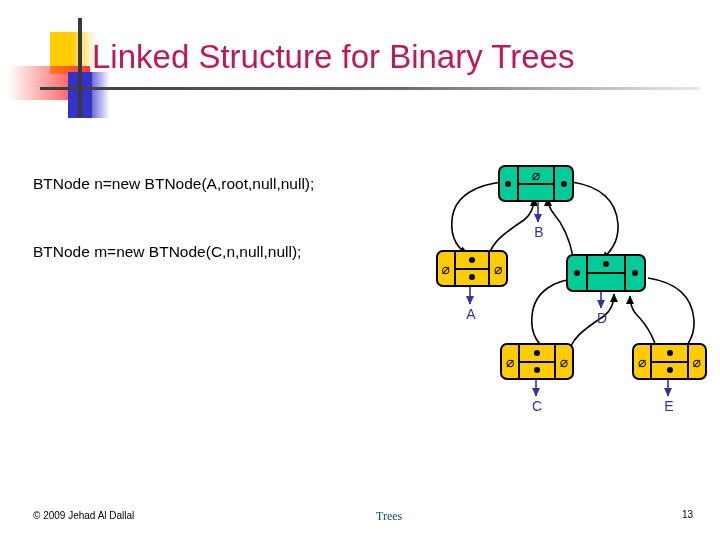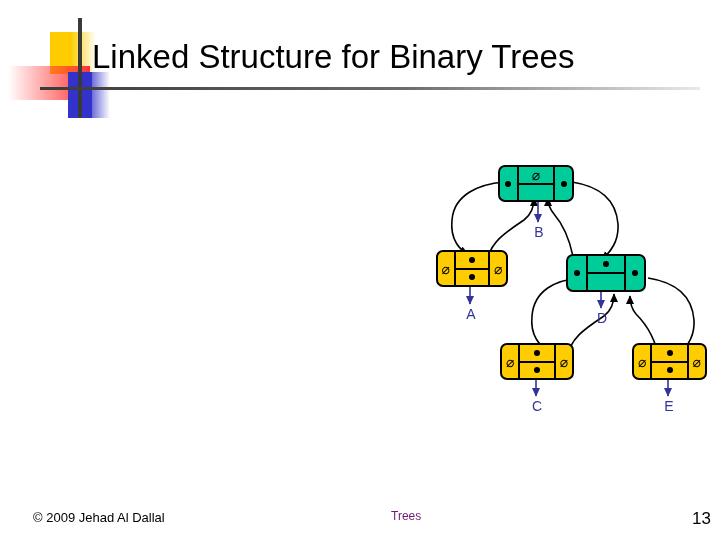--- a/index.html
+++ b/index.html
@@ -21,21 +21,21 @@
   .sq-blue{left:60px;top:54px;width:42px;height:46px;
     background:linear-gradient(to right,#3333CC 0%,#3333CC 40%,rgba(51,51,204,0) 100%);}
   .sq-blue2{left:60px;top:54px;width:24px;height:46px;background:#3333CC;}
   .bar-v{left:70px;top:0px;width:4px;height:100px;background:#3A3A3A;}
   .bar-h{left:40px;top:69px;width:660px;height:3px;
     background:linear-gradient(to right,#3A3A3A 0%,#6b6b6b 55%,#e9e9e9 100%);}
 
   
   #title{
     position:absolute;left:92px;top:38px;width:600px;
-    font-size:33px;color:#000000;letter-spacing:0px;
+    font-size:33px;color:#be185d;letter-spacing:0px;
     white-space:nowrap;
   }
 
   
   #code{
     position:absolute;left:33px;top:128px;width:410px;
     font-size:15.5px;line-height:22.6px;color:#000000;
     white-space:pre;
   }
   #code div{height:22.6px;}
@@ -65,39 +65,41 @@
 
   .dot{width:6px;height:6px;border-radius:50%;background:#000;display:block;}
   .nullsym{font-size:14px;line-height:1;color:#000;}
 
   .nodelabel{
     position:absolute;font-size:14px;color:#333399;text-align:center;
     width:30px;
   }
 
   
-  #footer-left{position:absolute;left:33px;top:510px;font-size:13px;color:#000;}
-  #footer-center{position:absolute;left:391px;top:509px;font-size:12px;color:#701a75;}
-  #footer-right{position:absolute;left:682px;top:509px;font-size:17px;color:#000;margin-left:10px;}
+  #footer-left{position:absolute;left:33px;top:510px;font-size:10px;color:#000;}
+  #footer-center{position:absolute;left:376px;top:509px;font-size:12px;color:#0c4a6e;font-family:Liberation Serif, serif;}
+  #footer-right{position:absolute;left:682px;top:509px;font-size:10px;color:#000;}
 </style>
 </head>
 <body>
 
 <div id="logo">
   <span class="sq sq-yellow"></span>
   <span class="sq sq-red"></span>
   <span class="sq sq-blue"></span>
   <span class="sq sq-blue2"></span>
   <span class="sq bar-v"></span>
 </div>
 <span class="sq bar-h" style="position:absolute;left:40px;top:87px;"></span>
 
 <div id="title">Linked Structure for Binary Trees</div>
 
 <div id="code">
+  <div>BTNode n=new BTNode(A,root,null,null);</div>
+  <div>BTNode m=new BTNode(C,n,null,null);</div>
   
   
   
 </div>
 
 <div id="diagram">
 
   <svg id="wires" viewBox="0 0 300 270">
     <defs>
       <marker id="ah" markerWidth="7" markerHeight="7" refX="5.2" refY="2.6" orient="auto" markerUnits="strokeWidth">

